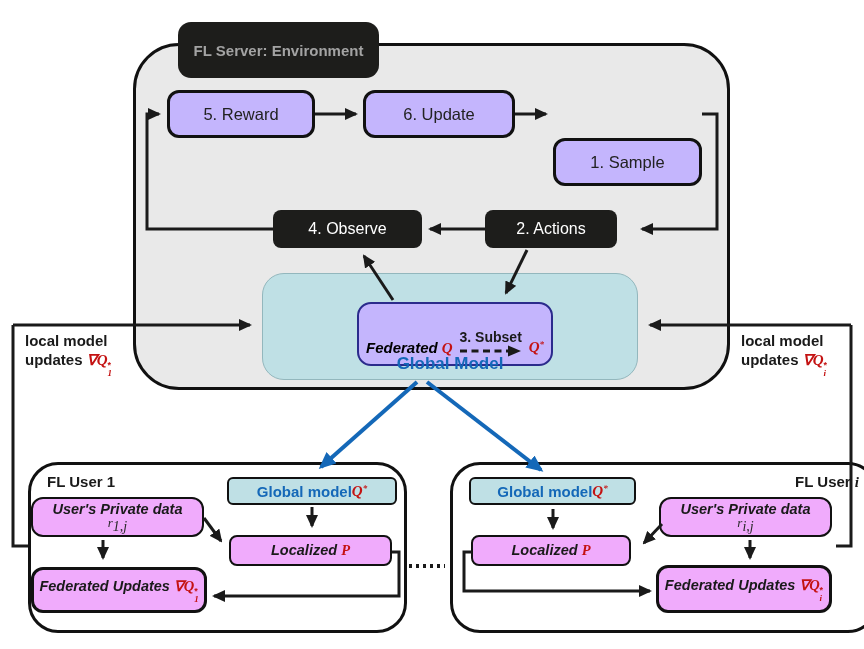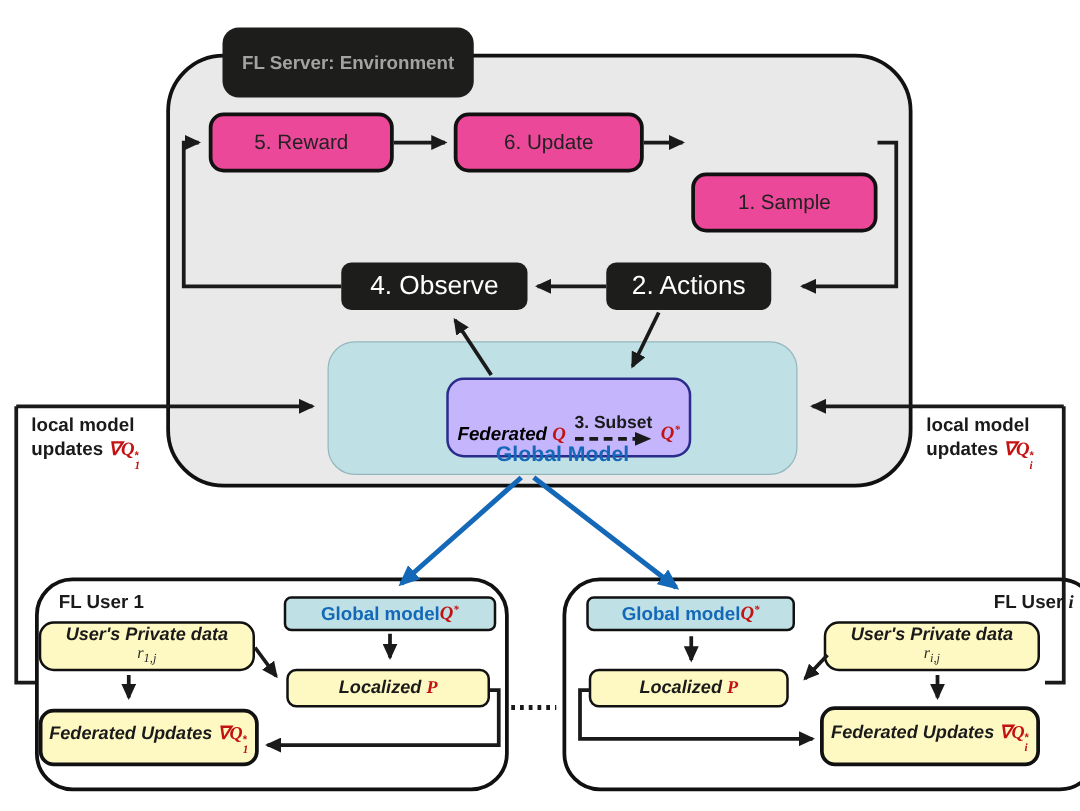--- a/index.html
+++ b/index.html
@@ -8,30 +8,30 @@
   .abs { position:absolute; }
   #canvas { position:relative; width:864px; height:649px; background:#fff; }
 
   
   .server { left:133px; top:43px; width:597px; height:347px;
     background:#e9e9e9; border:3.5px solid #111; border-radius:46px; }
   .server-label { left:178px; top:22px; width:201px; height:56px;
     background:#1d1d1b; border-radius:13px; color:#a3a3a3; font-weight:bold;
     font-size:15px; display:flex; align-items:center; justify-content:center; z-index:6; }
 
-  .wbox { background:#ec4899; border:3px solid #111; border-radius:12px;
+  .wbox { background:#c4b5fd; border:3px solid #111; border-radius:12px;
     display:flex; align-items:center; justify-content:center;
     font-size:16.5px; color:#222; z-index:3; }
   .box-reward { left:167px; top:90px; width:148px; height:48px; }
   .box-update { left:363px; top:90px; width:152px; height:48px; }
   .box-sample { left:553px; top:90px; width:149px; height:48px;margin-top:48px; }
 
   .bbox { background:#1d1d1b; border-radius:8px; color:#fff;
     display:flex; align-items:center; justify-content:center;
-    font-size:21px; z-index:3; }
+    font-size:16px; z-index:3; }
   .box-observe { left:273px; top:210px; width:149px; height:38px; }
   .box-actions { left:485px; top:210px; width:132px; height:38px; }
 
   .teal-main { left:262px; top:273px; width:376px; height:107px;
     background:#bfe0e5; border:1.5px solid #93b7bd; border-radius:22px; z-index:2; }
   .inner-box { left:357px; top:302px; width:196px; height:64px;
     background:#c4b5fd; border:2.5px solid #2b2b8c; border-radius:14px; z-index:3;
     display:flex; align-items:flex-end; justify-content:center;
     gap:5px; padding:3px 6px 7px 6px; }
   .subset-col { display:flex; flex-direction:column; align-items:center; }
@@ -46,29 +46,29 @@
 
   
   .userbox { background:#fff; border:3.5px solid #111; border-radius:30px; z-index:3; }
   .user1 { left:28px;  top:462px; width:379px; height:171px; }
   .useri { left:450px; top:462px; width:428px; height:171px;text-align:center; }
   .user-title { font-size:15px; font-weight:bold; color:#1a1a1a; }
 
   .teal-small { background:#bfe0e5; border:2px solid #111; border-radius:6px;
     display:flex; align-items:center; justify-content:center; font-size:15px;
     font-weight:bold; color:#1468b8; }
-  .graybox { background:#fef9c3; border:2.5px solid #111; border-radius:12px;
+  .graybox { background:#f0abfc; border:2.5px solid #111; border-radius:12px;
     display:flex; flex-direction:column; align-items:center; justify-content:center;
     font-size:14.5px; font-weight:bold; font-style:italic; color:#1a1a1a; }
 
   .math { font-family:"Liberation Serif", serif; font-style:italic; font-weight:bold; }
   .red { color:#c41212; }
   .rsub { font-family:"Liberation Serif", serif; font-style:italic; font-weight:normal;
     font-size:13px; line-height:12px; color:#2a2a2a; }
-  .rsub sub { font-size:10px; }
+  .rsub sub { font-size:14px; }
   sup.star { font-size:9px; vertical-align:5px; }
   .ss { display:inline-flex; flex-direction:column; align-items:flex-start;
     font-size:9px; line-height:8px; vertical-align:-3px; font-style:normal; }
   .ss .s-sup { font-family:"Liberation Sans", sans-serif; }
   .ss .s-sub { font-family:"Liberation Serif", serif; font-style:italic; }
 
   svg.overlay { position:absolute; left:0; top:0; width:864px; height:649px;
     z-index:5; pointer-events:none; }
 </style>
 </head>

